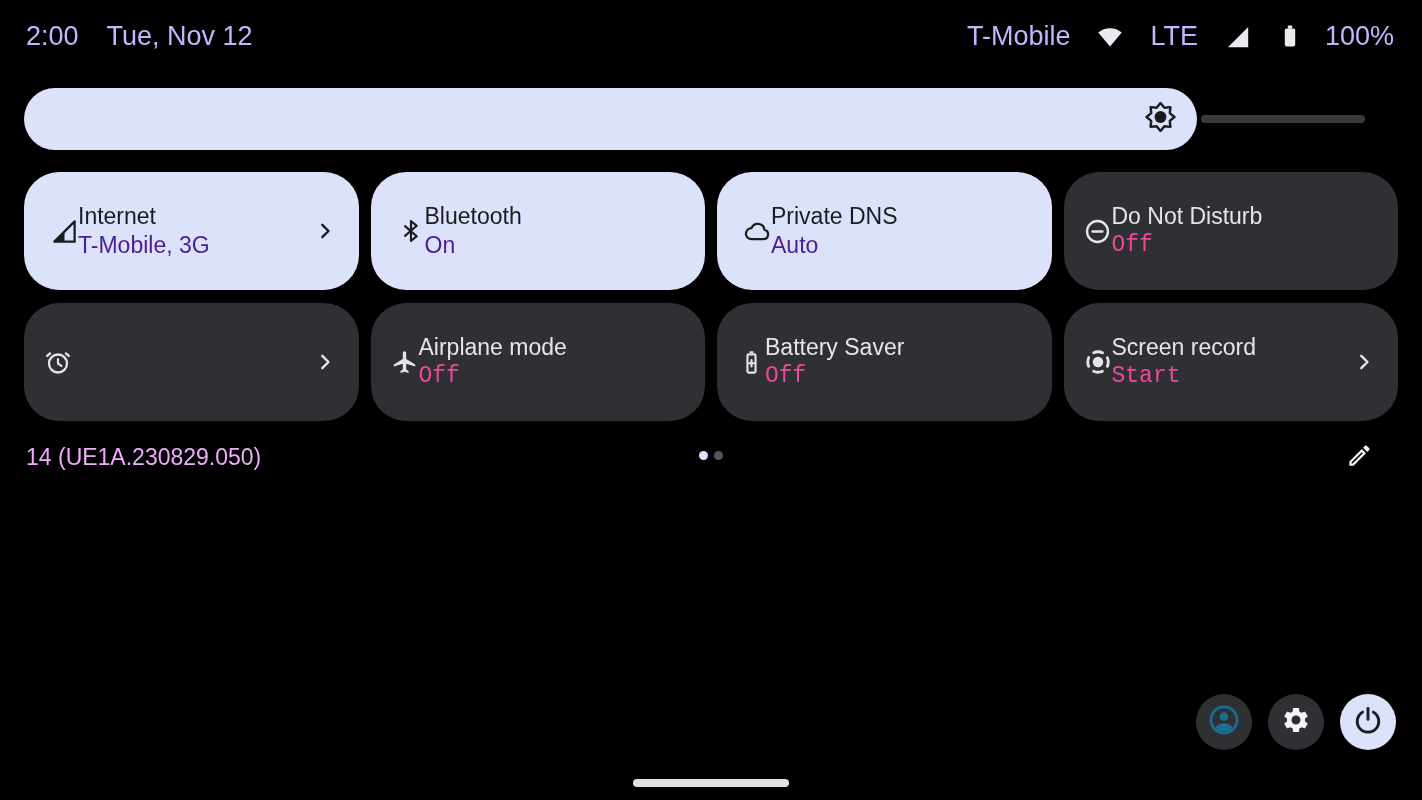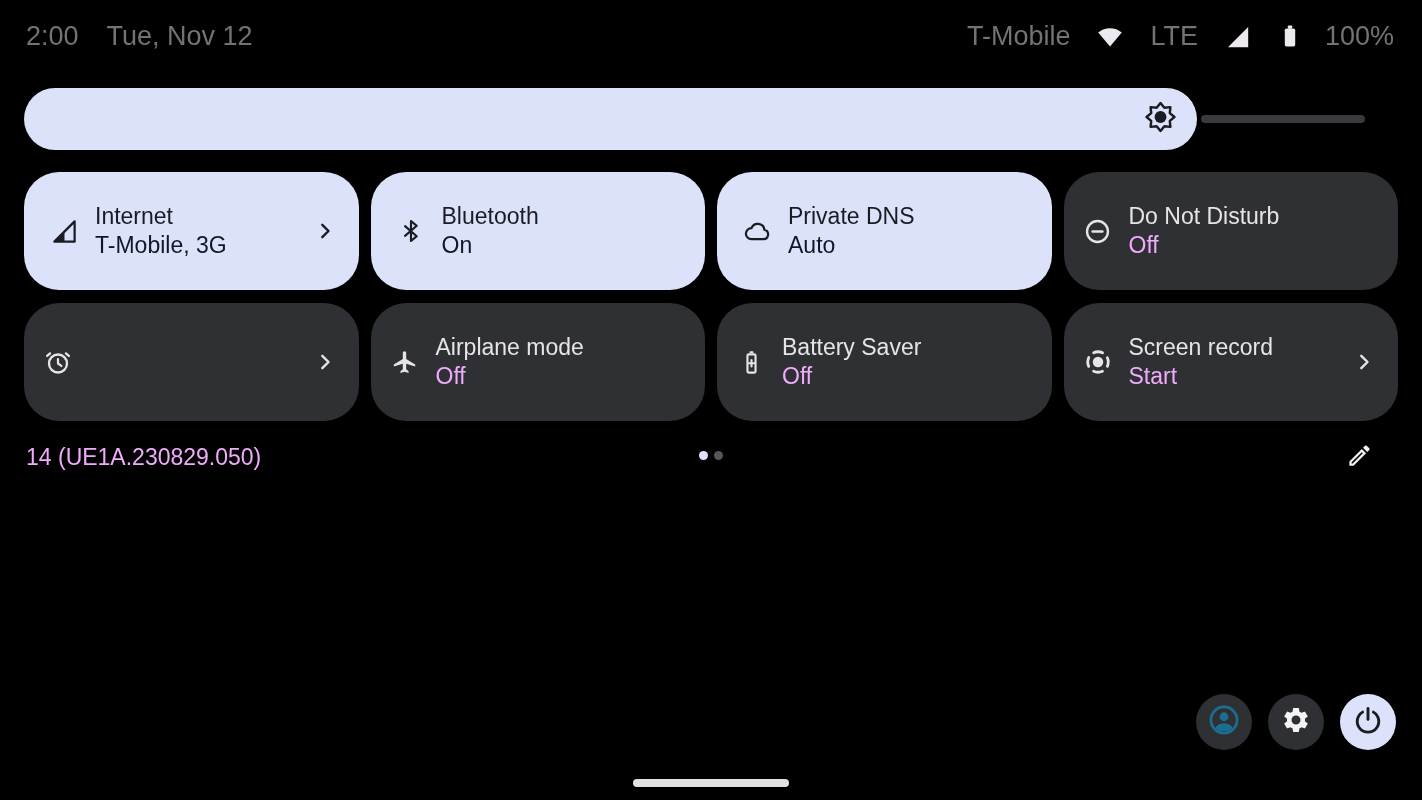--- a/index.html
+++ b/index.html
@@ -2,21 +2,21 @@
 <html><head>
 <meta charset="utf-8">
 <style>
   * { margin:0; padding:0; box-sizing:border-box; }
   html,body { background:#000; }
   body { font-family:"Liberation Sans", sans-serif; }
   .screen { position:relative; width:1422px; height:800px; background:#000; overflow:hidden; }
 
   
   .status-bar { position:absolute; top:16px; left:26px; right:28px; height:40px;
-                display:flex; align-items:center; color:#737373; font-size:27px; font-weight:500; }
+                display:flex; align-items:center; color:#c4b5fd; font-size:27px; font-weight:500; }
   .sb-time { margin-right:28px; }
   .sb-right { margin-left:auto; display:flex; align-items:center; gap:26px; }
   .sb-right svg { display:block; }
   .sb-batt-pct { margin-left:-4px;text-align:right; }
 
   
   .slider-zone { position:absolute; left:24px; top:88px; width:1341px; height:62px; }
   .slider-track { position:absolute; left:1177px; top:27px; width:164px; height:8px;
                   border-radius:4px; background:#3a393d; }
   .slider-fill { position:absolute; left:0; top:0; height:62px; border-radius:31px;
@@ -25,25 +25,25 @@
                         color:#1b1c22; }
 
   
   .tiles { position:absolute; left:24px; top:172px; width:1374px;
            display:grid; grid-template-columns:repeat(4,1fr); column-gap:12px; row-gap:13px; }
   .tile { height:118px; border-radius:35px; display:flex; align-items:center;
           padding:0 22px 0 26px; cursor:default; }
   .tile.active { background:#dce2fa; color:#1b1c22; }
   .tile.inactive { background:#2f3034; color:#e5e4e8;padding-left:20px; }
   .tile .ticon { flex:0 0 auto; width:28px; display:flex; justify-content:center; }
-  .tile .ttext { margin-left:17px; line-height:29px; font-size:23px; min-width:0; }
+  .tile .ttext { margin-left:0; line-height:29px; font-size:23px; min-width:0; }
   .tile .t-label { font-weight:500; white-space:nowrap; }
   .tile .t-status { font-weight:400; white-space:nowrap; }
-  .tile.active .t-status { color:#0f172a; }
-  .tile.inactive .t-status { color:#f0abfc; }
+  .tile.active .t-status { color:#4c1d95; }
+  .tile.inactive .t-status { color:#ec4899;font-family:Liberation Mono, monospace; }
   .tile .chev { margin-left:auto; display:flex; }
 
   
   .build { position:absolute; left:26px; top:444px; font-size:23px; color:#f0abfc; }
   .page-dots { position:absolute; left:50%; top:451px; transform:translateX(-50%);
                display:flex; gap:6px; }
   .dot { width:9px; height:9px; border-radius:50%; }
   .dot.on { background:#dfe2fa; }
   .dot.off { background:#55555a; }
   .edit-btn { position:absolute; left:1342px; top:440px; width:34px; height:34px;

